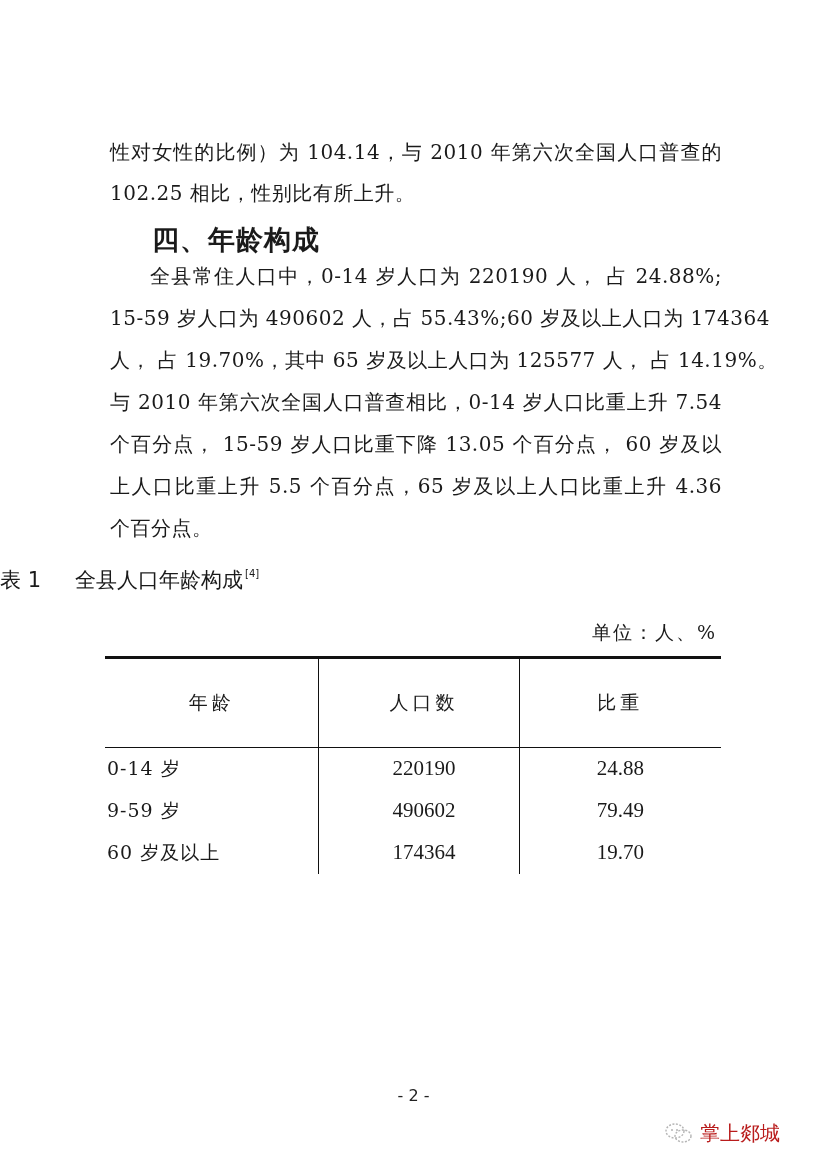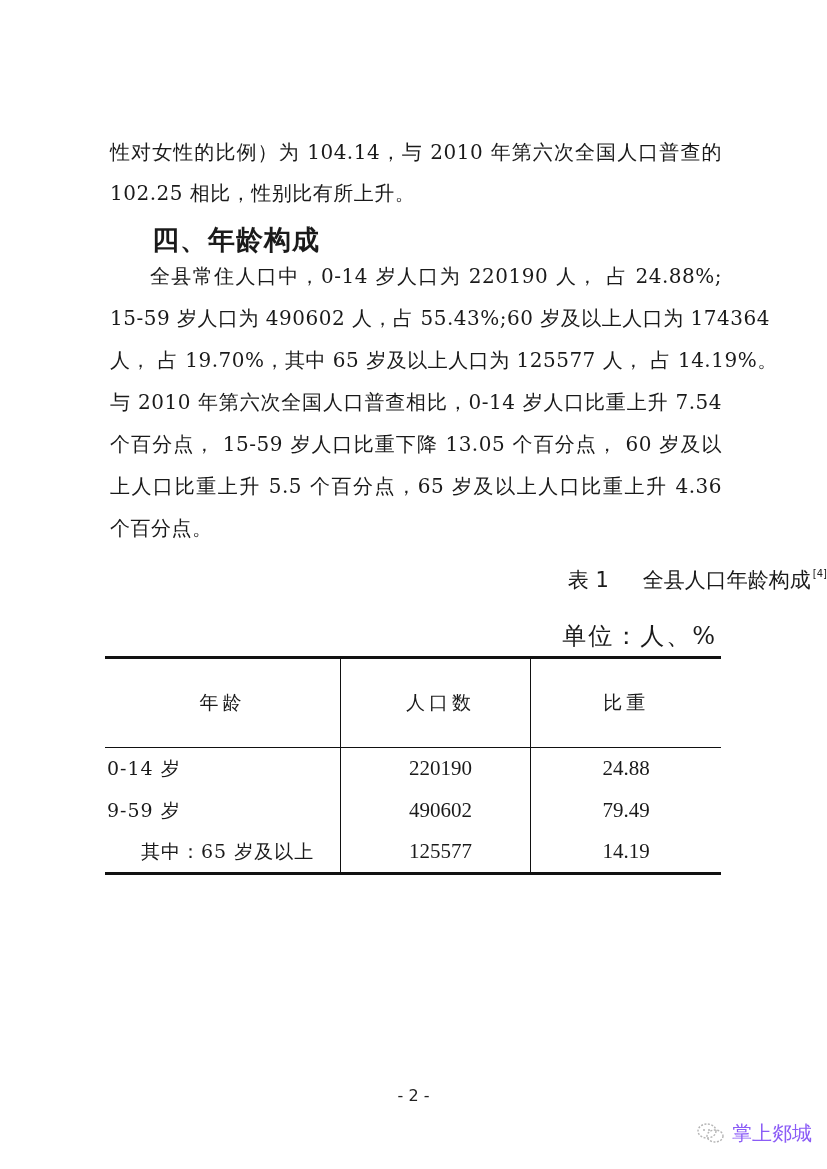--- a/index.html
+++ b/index.html
@@ -40,38 +40,38 @@
       font-family: "DejaVu Sans", "Liberation Sans", sans-serif;
       font-weight: bold;
       font-size: 27px;
       letter-spacing: 1px;
     }
     .table-title {
       position: absolute;
       top: 566px;
       left: 0;
       width: 827px;
-      text-align: right;
+      text-align: left;
       font-family: "DejaVu Sans", "Liberation Sans", sans-serif;
       font-size: 21px;
       font-weight: normal;
     }
     .table-title .num {
       margin-right: 34px;
     }
     .table-title sup {
       font-size: 10px;
       vertical-align: 10px;
       margin-left: 2px;
     }
     .unit-note {
       position: absolute;
       top: 620px;
       right: 110px;
-      font-size: 24px;
+      font-size: 19px;
       letter-spacing: 2px;
     }
     .data-table {
       position: absolute;
       left: 105px;
       top: 656px;
       width: 616px;
       border-collapse: collapse;
       font-size: 19px;
     }
@@ -130,26 +130,26 @@
       top: 1086px;
       left: 0;
       width: 827px;
       text-align: center;
       font-family: "DejaVu Sans", "Liberation Sans", sans-serif;
       font-size: 16px;
       color: #222;
     }
     .watermark {
       position: absolute;
-      left: 696px;
+      left: 664px;
       top: 1120px;
       display: flex;
       align-items: center;
       gap: 6px;
-      color: #8b5cf6;
+      color: #b91c1c;
       font-family: "DejaVu Sans", "Liberation Sans", sans-serif;
       font-size: 20px;
     }
     .watermark svg {
       width: 30px;
       height: 24px;
     }
   </style>
 </head>
 <body>
@@ -185,24 +185,24 @@
     <tr>
       <td class="col1 label">0-14 岁</td>
       <td class="col2 num">220190</td>
       <td class="col3 num">24.88</td>
     </tr>
     <tr>
       <td class="col1 label">9-59 岁</td>
       <td class="col2 num">490602</td>
       <td class="col3 num">79.49</td>
     </tr>
-    <tr class="last-row">
-      <td class="col1 label sub">其中：65 岁及以上</td>
-      <td class="col2 num">125577</td>
-      <td class="col3 num">14.19</td>
+    <tr>
+      <td class="col1 label">60 岁及以上</td>
+      <td class="col2 num">174364</td>
+      <td class="col3 num">19.70</td>
     </tr>
   </tbody>
 </table>
 
 <div class="page-number">- 2 -</div>
 
 <div class="watermark">
   <svg viewBox="0 0 30 24">
     <ellipse cx="11" cy="9" rx="9" ry="7" fill="none" stroke="#b5b5b5" stroke-width="1.4" stroke-dasharray="2 1.5"></ellipse>
     <ellipse cx="19" cy="14" rx="8" ry="6" fill="none" stroke="#b5b5b5" stroke-width="1.4" stroke-dasharray="2 1.5"></ellipse>

